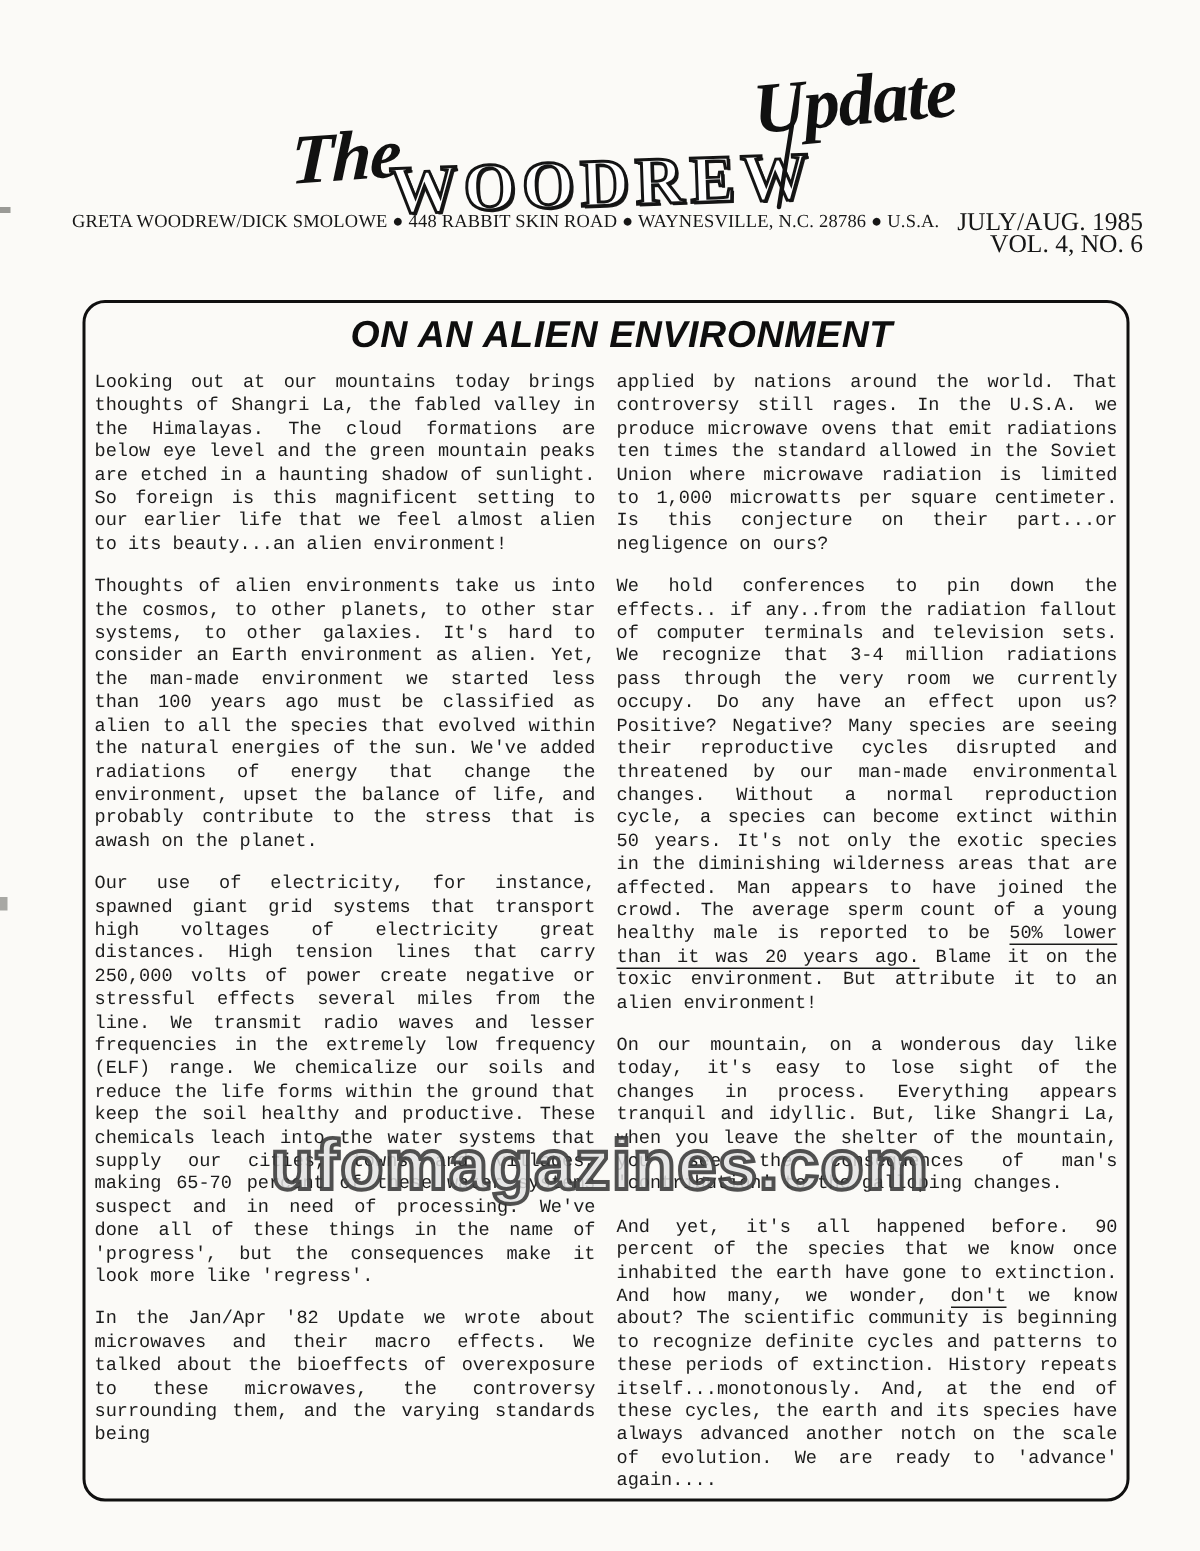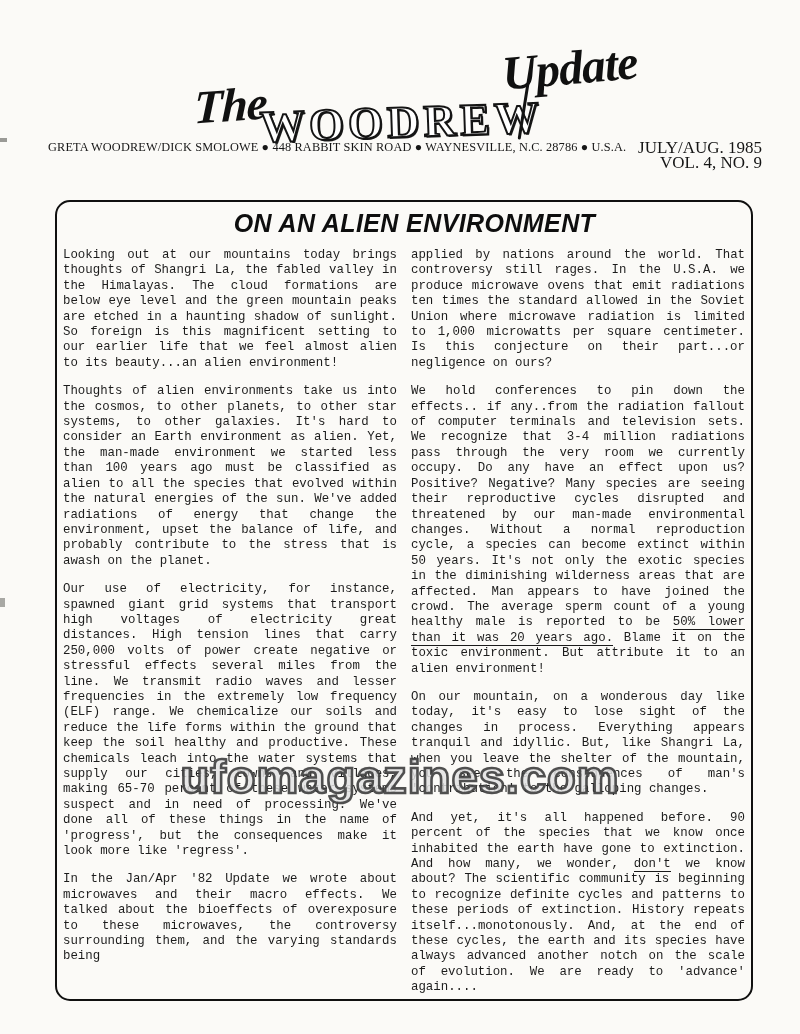--- a/index.html
+++ b/index.html
@@ -96,21 +96,21 @@
       <span class="logo-staff"></span>
       <span class="logo-update">Update</span>
     </div>
 
     <div class="masthead-info">
       <div class="address-block">
         <div>GRETA WOODREW/DICK SMOLOWE ● 448 RABBIT SKIN ROAD ● WAYNESVILLE, N.C. 28786 ● U.S.A.</div>
       </div>
       <div class="issue-block">
         <div>JULY/AUG. 1985</div>
-        <div>VOL. 4, NO. 9</div>
+        <div>VOL. 4, NO. 6</div>
       </div>
     </div>
   </header>
 
   <main class="article-box">
     <h1 class="article-title">ON AN ALIEN ENVIRONMENT</h1>
     <div class="columns">
       <div class="col">
           <p><span>Looking out at our mountains today brings thoughts of Shangri La, the fabled valley in the Himalayas.  The cloud formations are below eye level and the green mountain peaks are etched in a haunting shadow of sunlight.  So foreign is this magnificent setting to our earlier life that we feel almost alien to its beauty...an alien environment!</span></p>
           <p><span>Thoughts of alien environments take us into the cosmos, to other planets, to other star systems, to other galaxies.  It's hard to consider an Earth environment as alien. Yet, the man-made environment we started less than 100 years ago must be classified as alien to all the species that evolved within the natural energies of the sun. We've added radiations of energy that change the environment, upset the balance of life, and probably contribute to the stress that is awash on the planet.</span></p>

